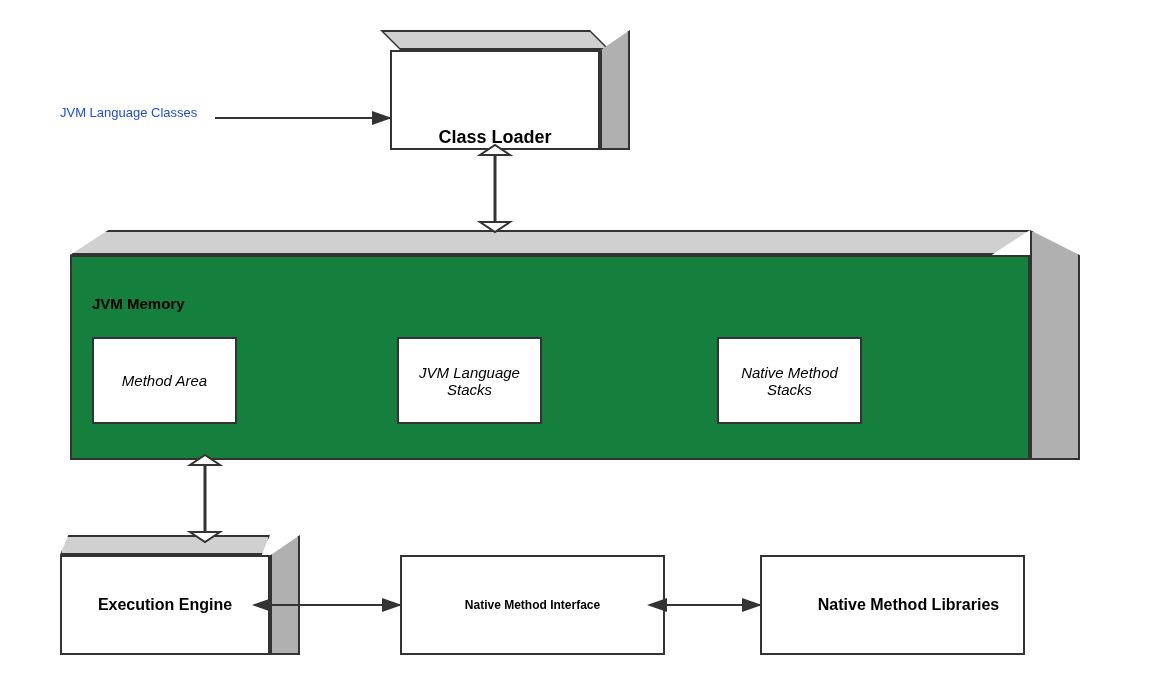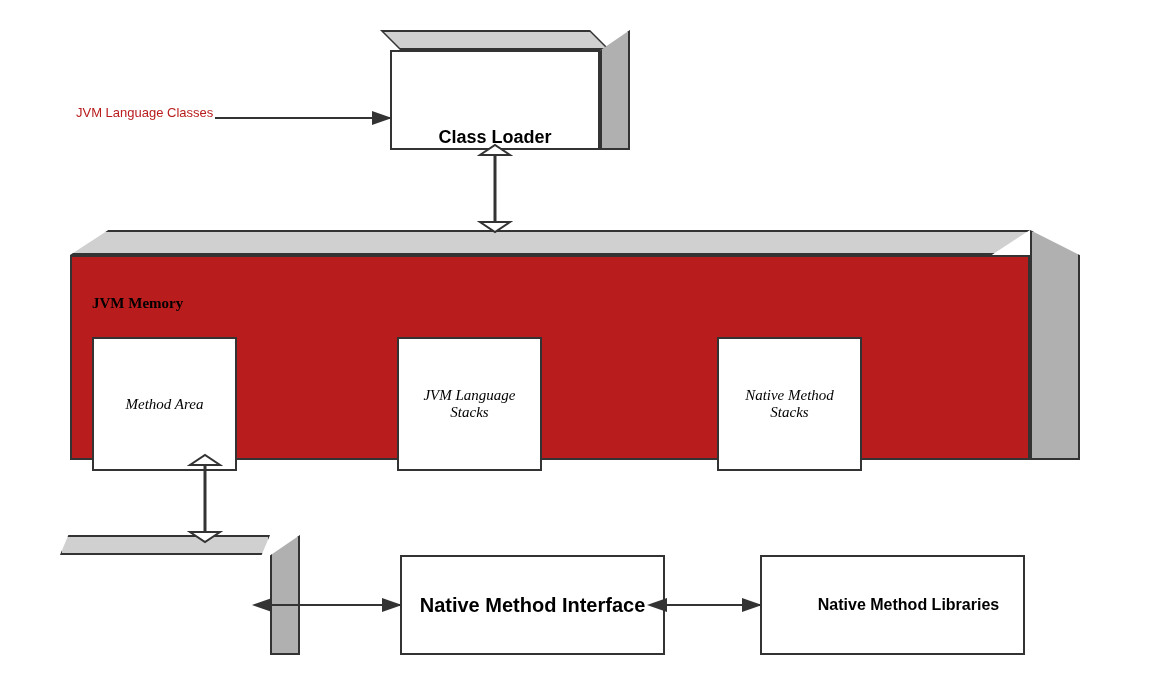--- a/index.html
+++ b/index.html
@@ -63,41 +63,39 @@
       font-weight: bold;
       color: #000;
     }
 
     
     .jvm-lang-label {
       position: absolute;
       left: 60px;
       top: 105px;
       font-size: 13px;
-      color: #b91c1c;
-      margin-left: 16px;
+      color: #1d4ed8;
     }
 
     
     .jvm-memory-box {
       position: absolute;
       left: 70px;
       top: 230px;
       width: 1010px;
       height: 230px;
     }
     .jvm-memory-front {
       position: absolute;
       left: 0;
       top: 25px;
       width: 960px;
       height: 205px;
-      background: #b91c1c;
+      background: #15803d;
       border: 2.5px solid #333;
-      font-family: Liberation Serif, serif;
     }
     .jvm-memory-top {
       position: absolute;
       left: 0;
       top: 0;
       width: 960px;
       height: 25px;
       background: #d0d0d0;
       border: 2.5px solid #333;
       clip-path: polygon(0% 100%, 4% 0%, 100% 0%, 96% 100%);
@@ -118,21 +116,21 @@
       top: 38px;
       font-size: 15px;
       font-weight: bold;
       color: #000;
     }
 
     
     .mem-box {
       position: absolute;
       top: 80px;
-      height: 134px;
+      height: 87px;
       background: #fff;
       border: 2px solid #333;
       display: flex;
       align-items: center;
       justify-content: center;
       text-align: center;
       font-style: italic;
       font-size: 15px;
       padding: 8px;
     }
@@ -197,21 +195,21 @@
       width: 265px;
       height: 100px;
       background: #fff;
       border: 2px solid #333;
       display: flex;
       align-items: center;
       justify-content: center;
       text-align: center;
     }
     .nmi-label {
-      font-size: 20px;
+      font-size: 12px;
       font-weight: bold;
     }
 
     
     .nml-box {
       position: absolute;
       left: 760px;
       top: 555px;
       width: 265px;
       height: 100px;
@@ -271,20 +269,23 @@
 
       <div class="mem-box mem-native-stacks">
         <span>Native Method<br>Stacks</span>
       </div>
     </div>
   </div>
 
   <div class="exec-engine-box">
     <div class="exec-engine-top"></div>
     <div class="exec-engine-side"></div>
+    <div class="exec-engine-front">
+      <span class="exec-engine-label">Execution Engine</span>
+    </div>
   </div>
 
   <div class="nmi-box">
     <span class="nmi-label">Native Method Interface</span>
   </div>
 
   <div class="nml-box">
     <span class="nml-label">Native Method Libraries</span>
   </div>
 

